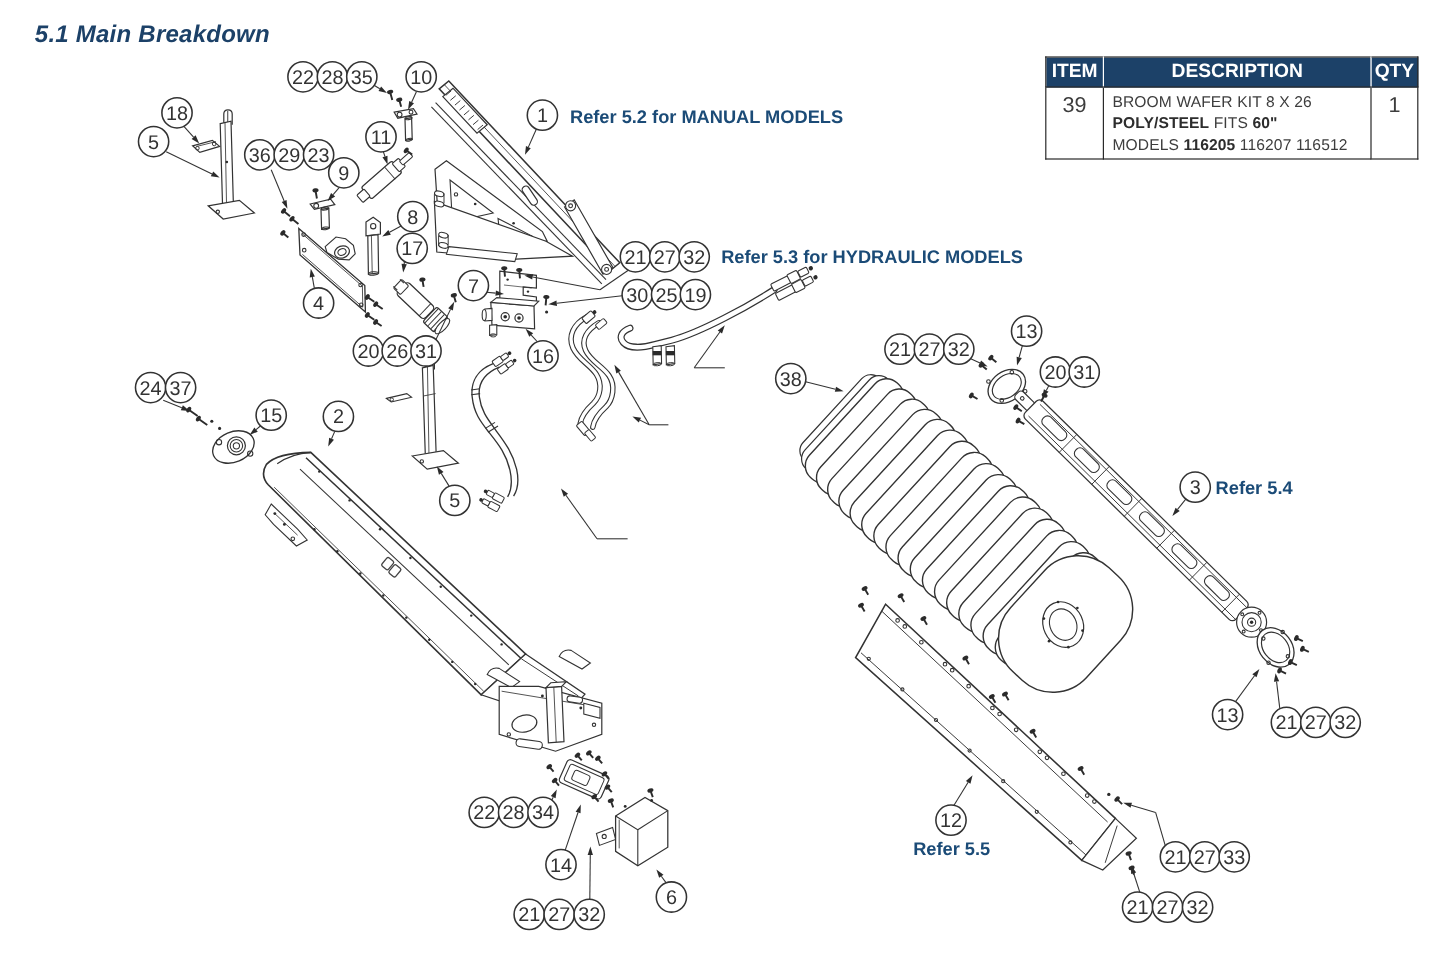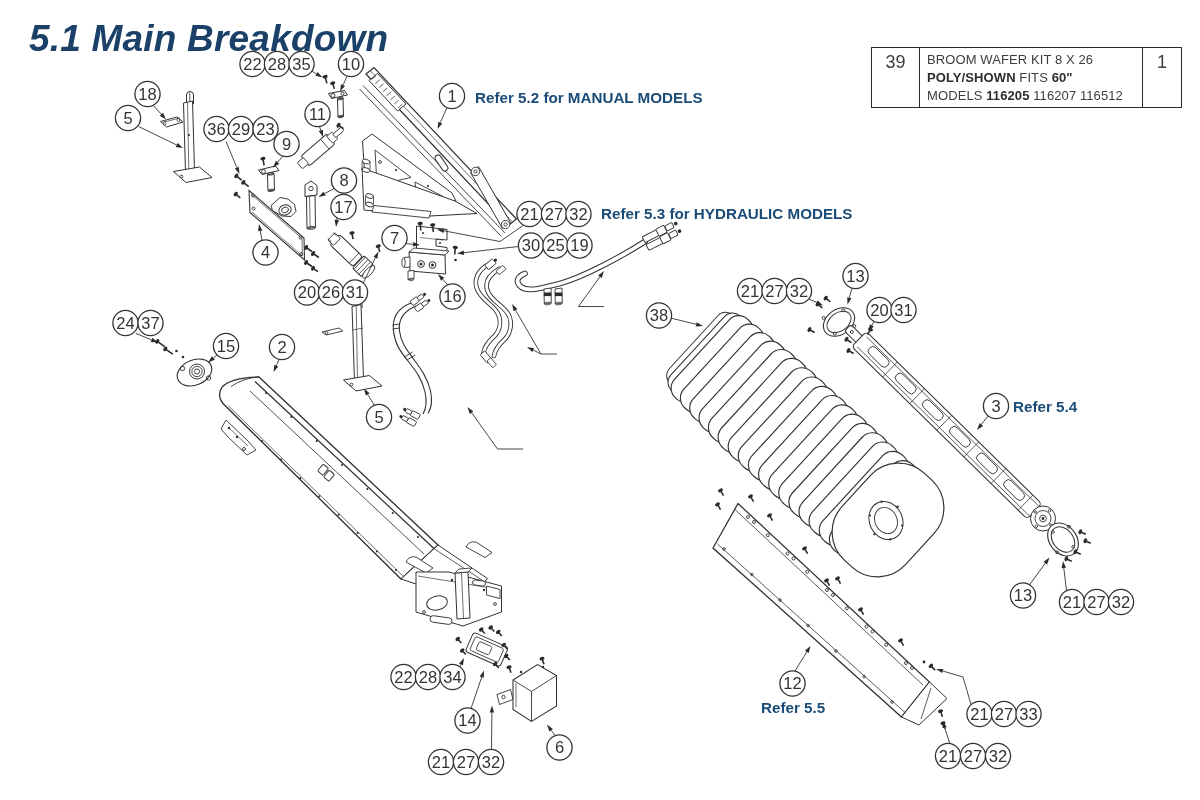--- a/index.html
+++ b/index.html
@@ -1,17 +1,17 @@
 <!DOCTYPE html>
 <html><head><meta charset="utf-8">
 <style>
 html,body{margin:0;padding:0;background:#fff;width:1200px;height:800px;overflow:hidden;}
 *{box-sizing:border-box;font-family:"Liberation Sans",sans-serif;}
 #page{position:relative;width:1200px;height:800px;background:#fff;}
-#title{position:absolute;left:29px;top:18px;font-size:37px;font-weight:bold;font-style:italic;color:#1c4168;letter-spacing:0.2px;}
+#title{position:absolute;left:29px;top:18px;font-size:20px;font-weight:bold;font-style:italic;color:#1c4168;letter-spacing:0.2px;}
 #tbl{position:absolute;left:871px;top:47px;width:310px;border-collapse:collapse;table-layout:fixed;background:#fff;z-index:5;}
 #tbl td,#tbl th{border:1.4px solid #2a2a2a;padding:0;}
 #tbl .hd{background:#1c4168;color:#fff;font-weight:bold;text-align:center;}
 #tbl .h1{font-size:16.5px;height:24px;letter-spacing:0.3px;}
 #tbl .h2{font-size:16px;height:25px;}
 #tbl .h2 th{border-color:#2a2a2a;border-right-color:#fff;border-left-color:#fff;}
 #tbl .h2 th:first-child{border-left-color:#2a2a2a;}
 #tbl .h2 th:last-child{border-right-color:#2a2a2a;}
 #tbl td.it,#tbl td.qt{text-align:center;vertical-align:top;font-size:18px;color:#3d3d3d;padding-top:4px;}
 #tbl td.ds{font-size:13px;color:#3d3d3d;line-height:18px;padding:3px 4px 2px 7px;vertical-align:top;letter-spacing:0.1px;white-space:nowrap;overflow:hidden;margin-top:40px;}
@@ -658,20 +658,25 @@
 <text x="761" y="712.5" font-size="15.2" font-weight="bold" fill="#1b4b77" font-family="Liberation Sans, sans-serif">Refer 5.5</text>
 </svg>
 <div id="title">5.1 Main Breakdown</div>
 <table id="tbl">
 <colgroup>
         <col style="width:48px">
         <col style="width:223px">
         <col style="width:39px">
       </colgroup>
 <tbody>
+<tr class="hd h2">
+          <th>ITEM</th>
+          <th>DESCRIPTION</th>
+          <th>QTY</th>
+        </tr>
 <tr style="height:55px">
           <td class="it">39</td>
-          <td class="ds">BROOM WAFER KIT 8 X 26<br><b>POLY/SHOWN</b> FITS <b>60"</b><br>MODELS <b>116205</b> 116207 116512</td>
+          <td class="ds">BROOM WAFER KIT 8 X 26<br><b>POLY/STEEL</b> FITS <b>60"</b><br>MODELS <b>116205</b> 116207 116512</td>
           <td class="qt">1</td>
         </tr>
 </tbody>
     </table>
 </div>
 
 </body></html>

